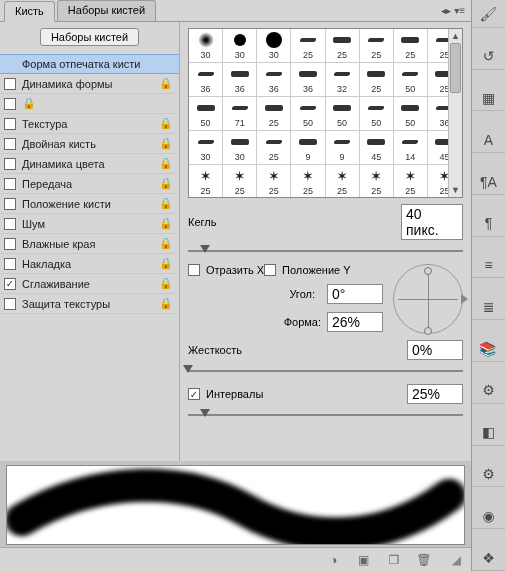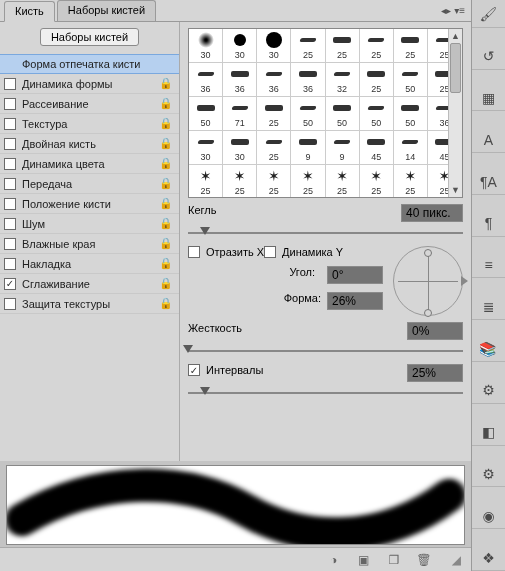--- a/index.html
+++ b/index.html
@@ -30,23 +30,23 @@
 
   .brush-grid-wrap { background: #fff; border: 1px solid #888; height: 170px; overflow: hidden; position: relative; }
   .brush-grid { display: grid; grid-template-columns: repeat(8, 1fr); }
   .brush-cell { border-right: 1px solid #ccc; border-bottom: 1px solid #ccc; height: 34px; display: flex; flex-direction: column; align-items: center; justify-content: center; font-size: 9px; color: #333; }
   .brush-cell .shape { height: 18px; display: flex; align-items: center; justify-content: center; }
   .brush-cell .sz { height: 12px; line-height: 12px; }
   .brush-grid-wrap .scroll { position: absolute; top: 0; right: 0; bottom: 0; width: 14px; background: #e4e4e4; border-left: 1px solid #bbb; }
   .brush-grid-wrap .scroll .thumb { position: absolute; left: 1px; right: 1px; top: 14px; height: 50px; background: #c0c0c0; border: 1px solid #999; border-radius: 2px; }
   .brush-grid-wrap .scroll .arrow { position: absolute; left: 0; right: 0; height: 14px; text-align: center; font-size: 9px; color: #555; line-height: 14px; }
 
-  .row { display: flex; align-items: flex-start; gap: 6px; }
+  .row { display: flex; align-items: center; gap: 6px; }
   .label-right { text-align: right; }
-  .num-input { background: #737373; border: 1px solid #8a8a8a; padding: 1px 4px; font-size: 12px; width: 62px; text-align: left; }
+  .num-input { background: #ffffff; border: 1px solid #8a8a8a; padding: 1px 4px; font-size: 14px; width: 62px; text-align: left; }
 
   .slider { height: 6px; position: relative; margin: 2px 0 4px; }
   .slider .track { position: absolute; top: 2px; left: 0; right: 0; height: 2px; background: #888; }
   .slider .knob { position: absolute; top: -3px; width: 0; height: 0; border-left: 5px solid transparent; border-right: 5px solid transparent; border-top: 8px solid #5a5a5a; transform: translateX(-5px); }
 
   .flip-row { display: flex; align-items: center; }
   .angle-box { width: 70px; height: 70px; border: 1px solid #999; border-radius: 50%; position: relative; margin-left: auto; background: #d6d6d6; }
   .angle-box .h { position: absolute; top: 50%; left: 4px; right: 4px; height: 1px; background: #888; }
   .angle-box .v { position: absolute; left: 50%; top: 4px; bottom: 4px; width: 1px; background: #888; }
   .angle-box .dot { width: 8px; height: 8px; border: 1px solid #777; border-radius: 50%; background: #d6d6d6; position: absolute; transform: translate(-50%, -50%); }
@@ -102,21 +102,20 @@
               <span class="lbl">Форма отпечатка кисти</span>
               <span class="lock"></span>
             </div>
             <div class="side-item">
               <span class="chk"></span>
               <span class="lbl">Динамика формы</span>
               <span class="lock">🔒</span>
             </div>
             <div class="side-item">
               <span class="chk"></span>
-              <span class="lbl">Рассеивание</span>
               <span class="lock">🔒</span>
             </div>
             <div class="side-item">
               <span class="chk"></span>
               <span class="lbl">Текстура</span>
               <span class="lock">🔒</span>
             </div>
             <div class="side-item">
               <span class="chk"></span>
               <span class="lbl">Двойная кисть</span>
@@ -430,21 +429,21 @@
         <div class="settings-block">
           <div class="settings-left">
 
             <div class="flip-row">
               <label class="row">
                 <span class="chk-inline"></span>
                 <span>Отразить X</span>
               </label>
               <label class="row">
                 <span class="chk-inline"></span>
-                <span>Динамика Y</span>
+                <span>Положение Y</span>
               </label>
             </div>
 
             <div class="row" style="justify-content:flex-end; gap:12px;">
               <span class="label-right">Угол:</span>
               <span class="num-input" style="width:56px">0°</span>
             </div>
 
             <div class="row" style="justify-content:flex-end; gap:6px;">
               <span class="label-right">Форма:</span>

